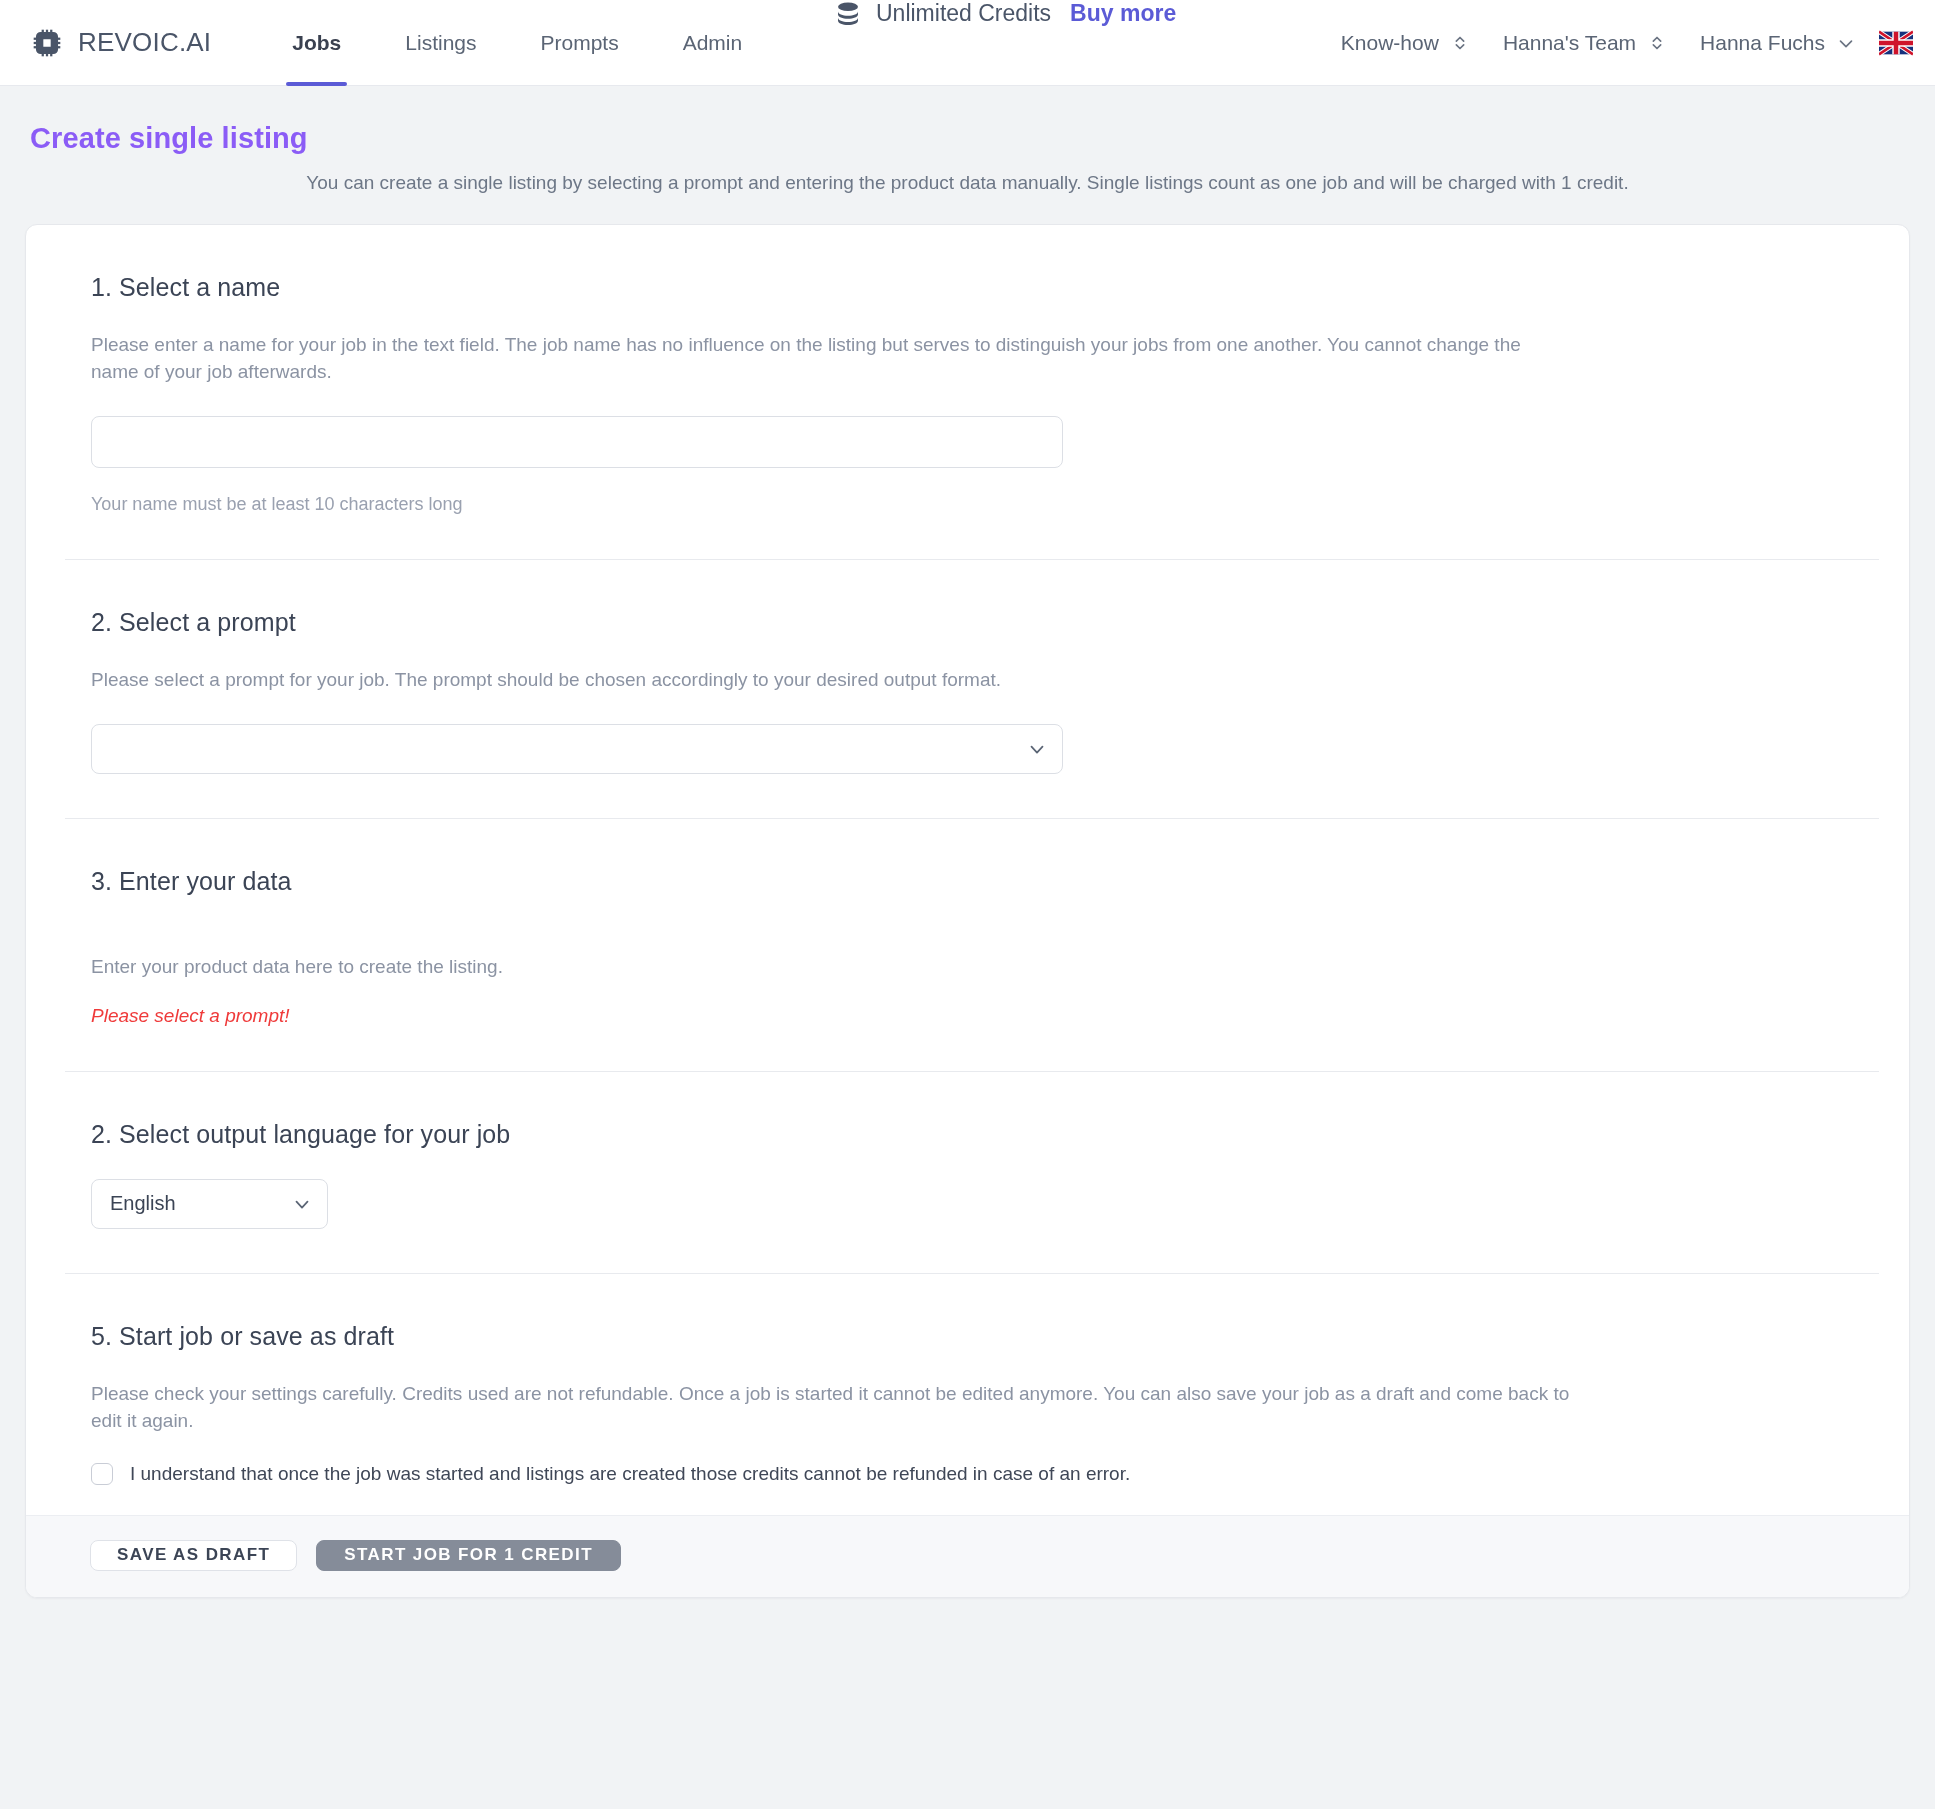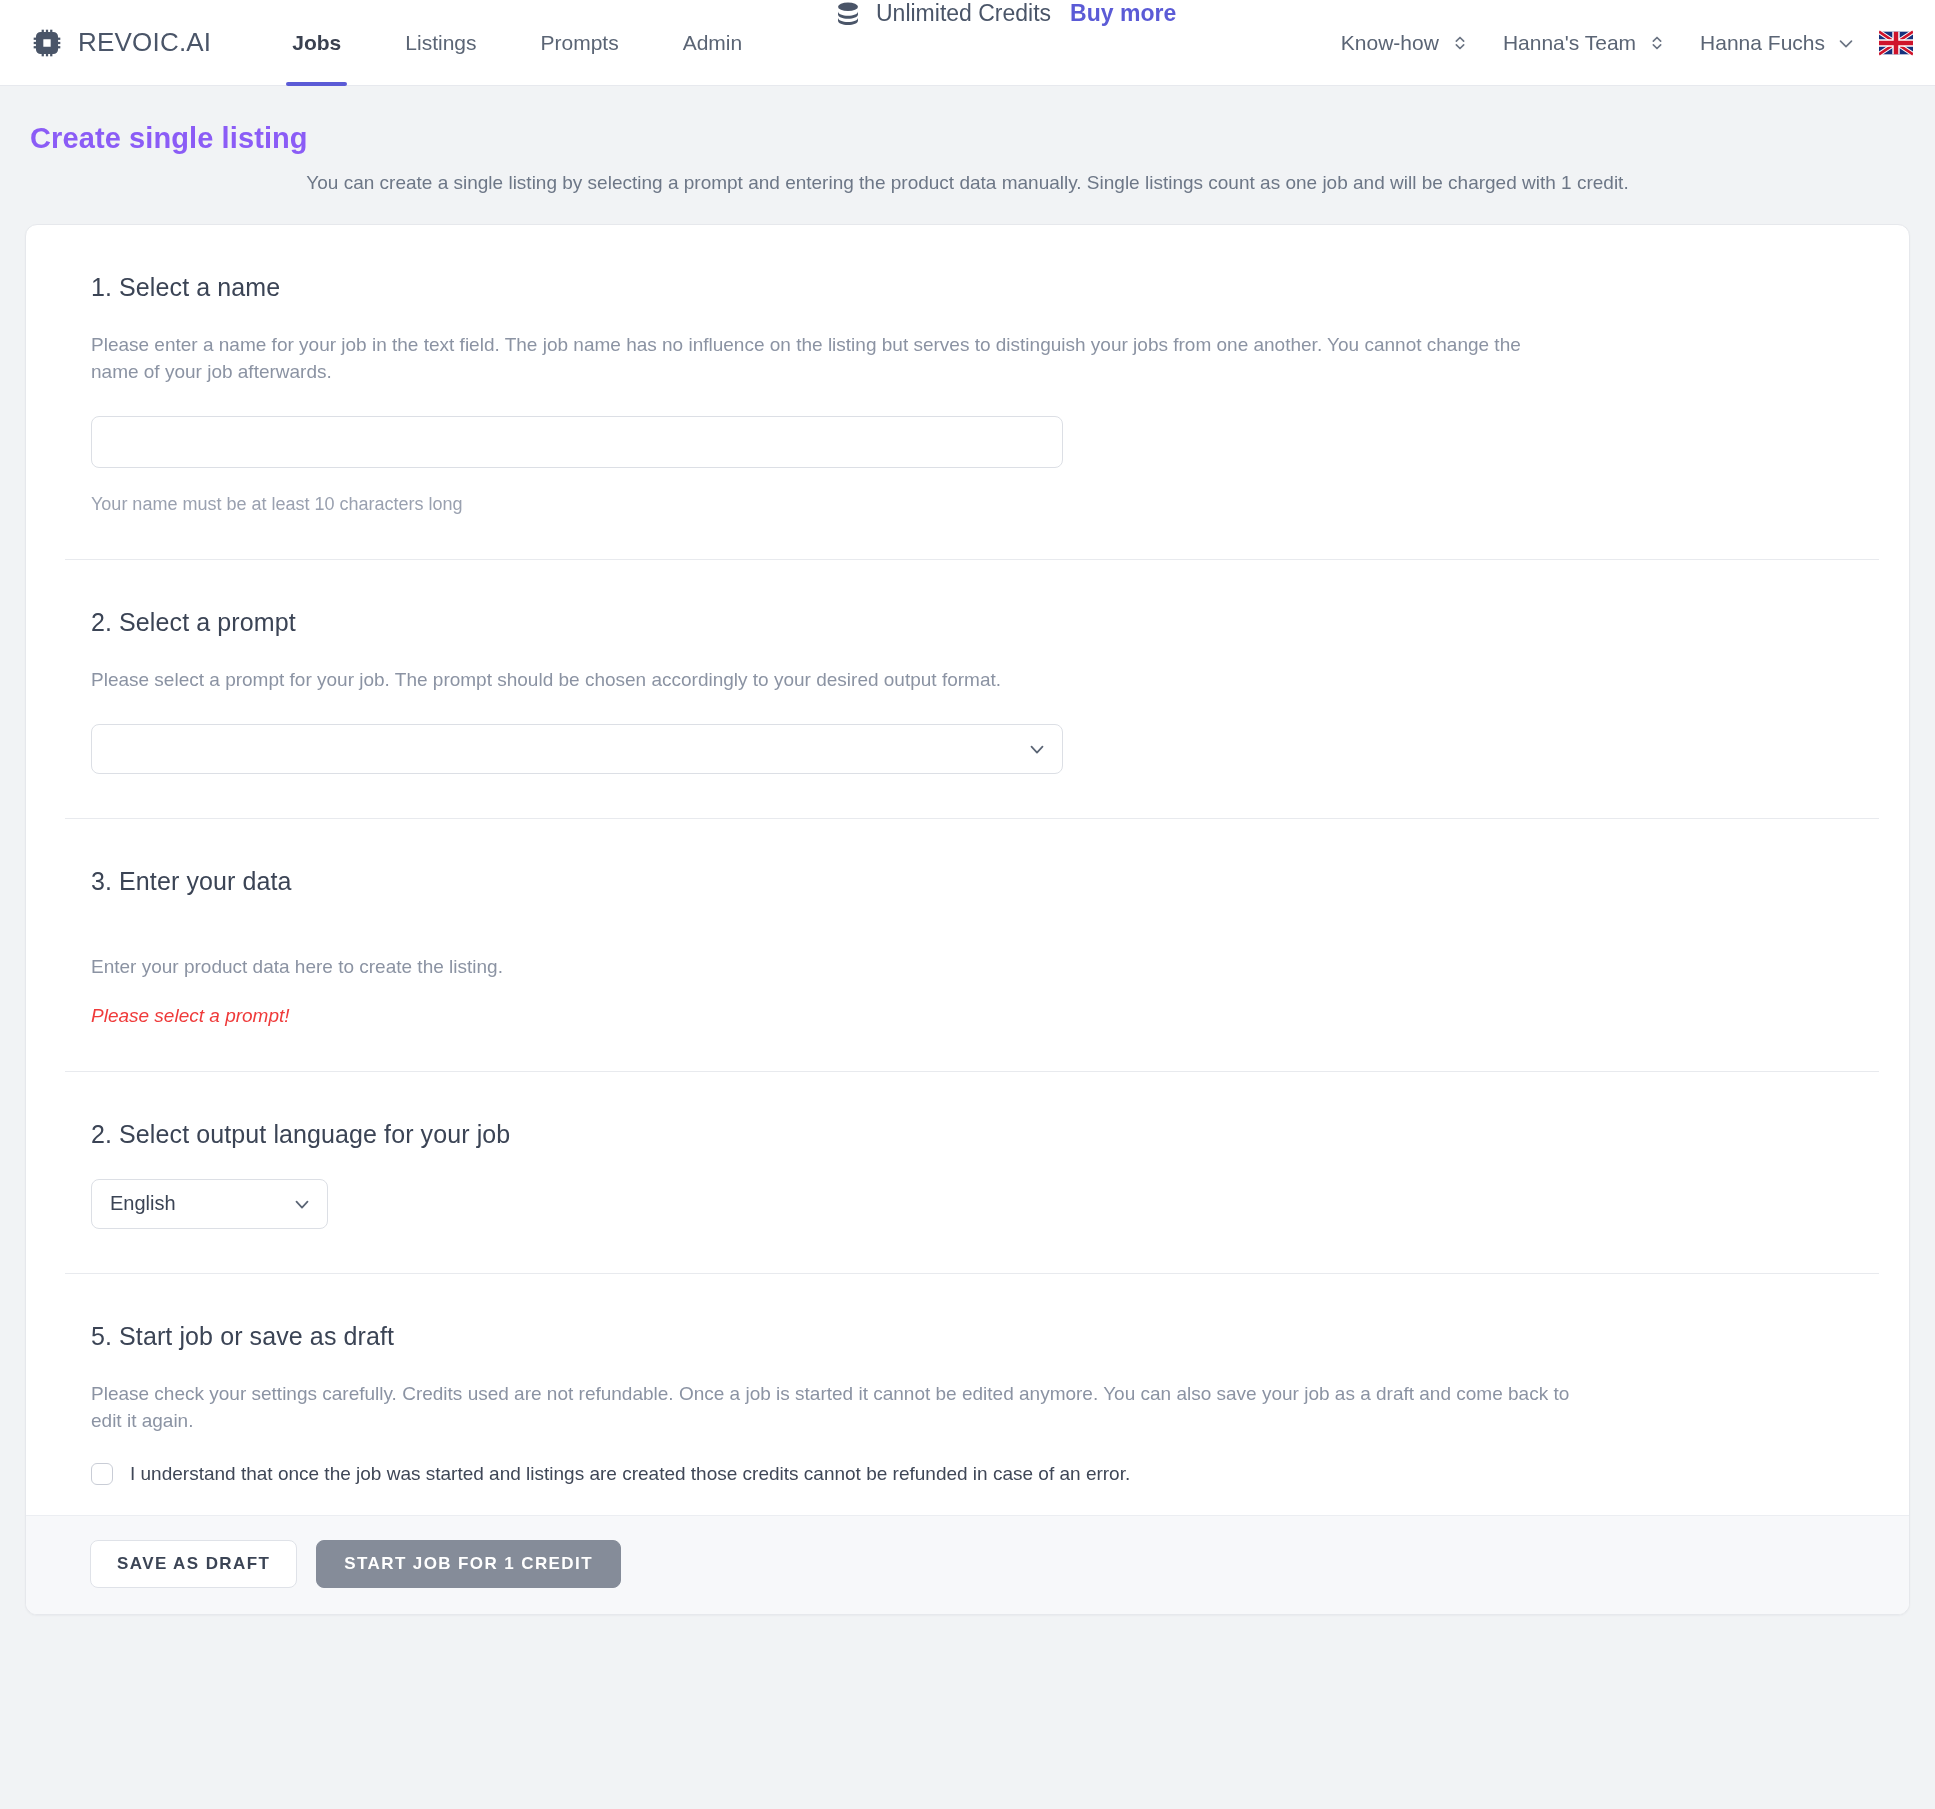--- a/index.html
+++ b/index.html
@@ -205,21 +205,21 @@
 
   .card-footer {
     background: #f7f8fa;
     border-top: 1px solid #eceef2;
     padding: 24px 64px 26px 64px;
     display: flex;
     align-items: center;
     gap: 19px;
   }
   .btn {
-    height: 48px;
+    height: 31px;
     border-radius: 8px;
     display: inline-flex;
     align-items: center;
     justify-content: center;
     font-size: 17px;
     font-weight: 700;
     letter-spacing: 1.4px;
     cursor: pointer;
     font-family: "Liberation Sans", sans-serif;
   }

